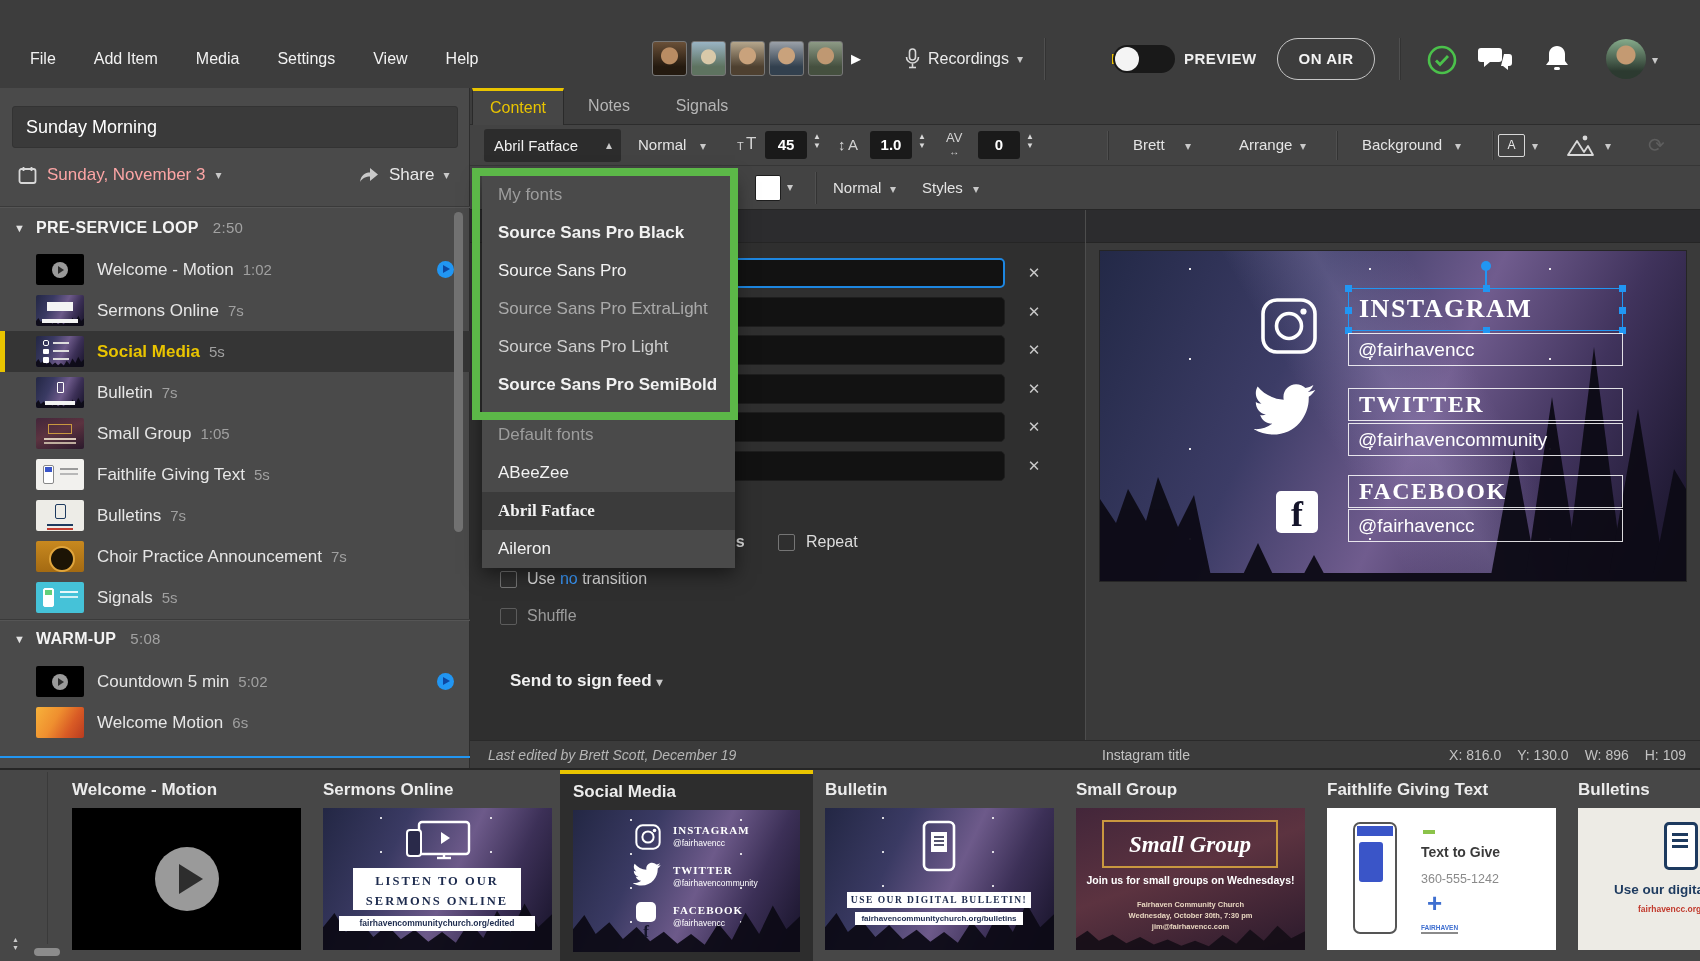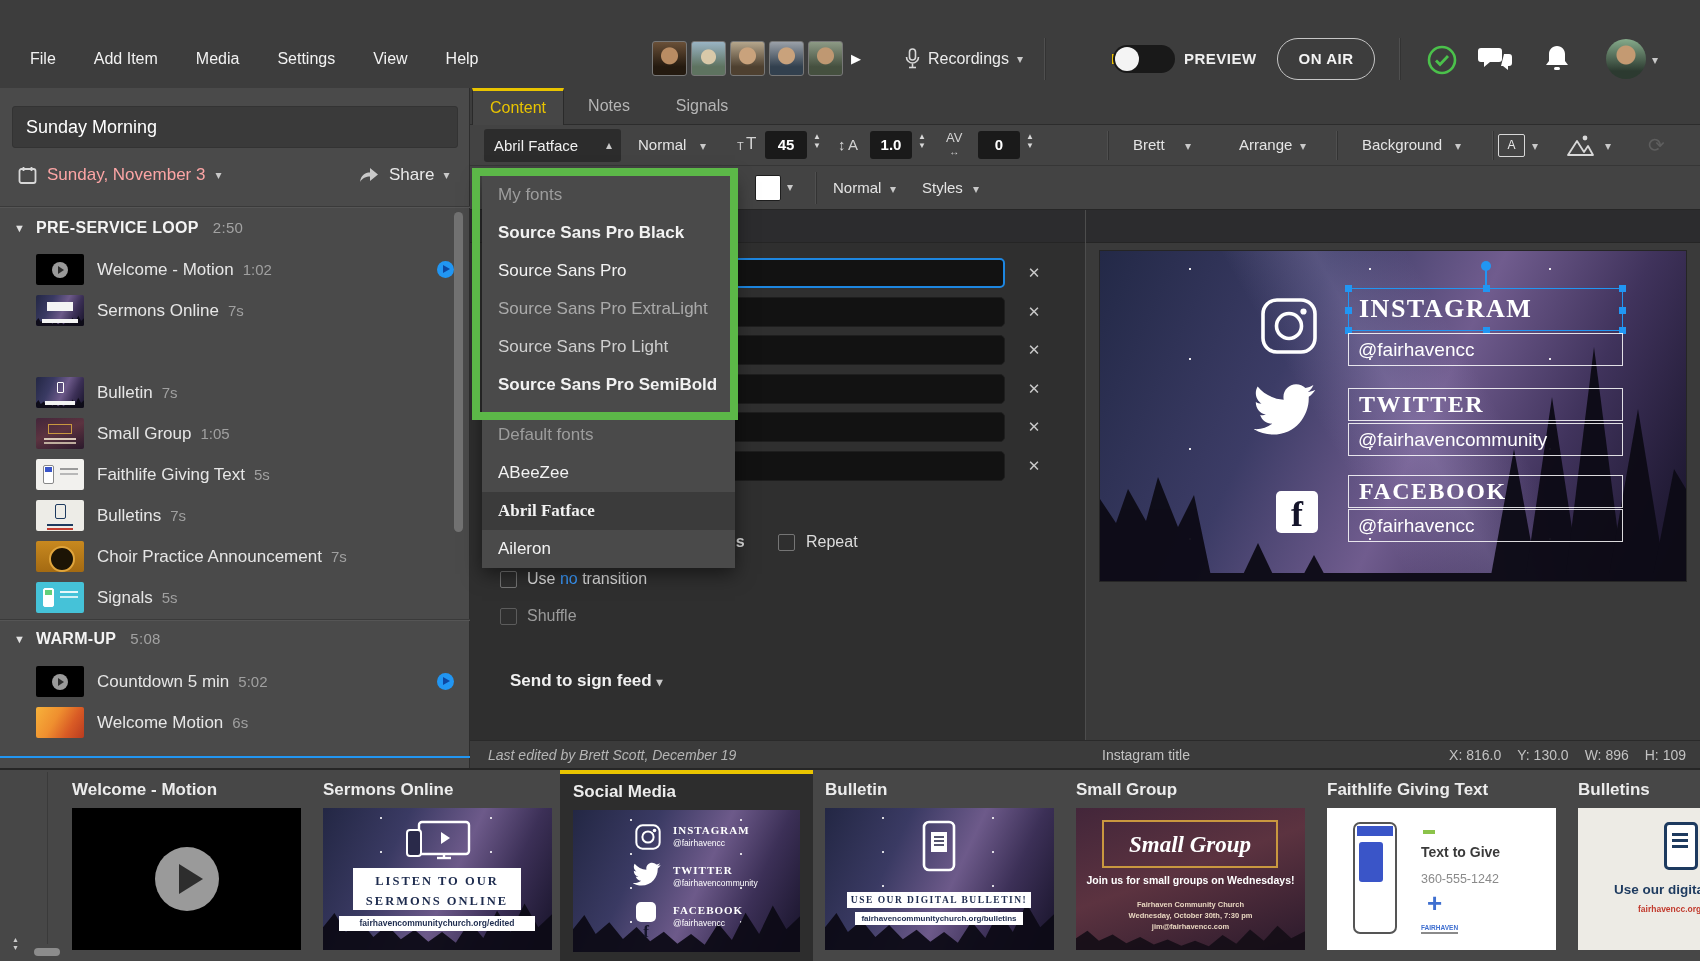--- a/index.html
+++ b/index.html
@@ -306,20 +306,30 @@
       <div class="pico"></div>
     </div>
     <div class="srow" style="top:202px">
       <div class="tmb sky">
           <div class="trees"></div>
           <div class="th-box" style="left:11px;top:7px;width:26px;height:9px"></div>
           <div class="th-strip"></div>
         </div>
       <span class="rlab"><span class="t">Sermons Online</span><span class="d">7s</span></span>
     </div>
+    <div class="srow selrow" style="top:243px">
+      <div class="tmb sky">
+          <div class="trees"></div>
+        <div style="position:absolute;left:7px;top:4px;width:6px;height:6px;border:1px solid #fff;border-radius:2px"></div>
+        <div style="position:absolute;left:7px;top:13px;width:6px;height:5px;background:#fff;border-radius:1px"></div>
+        <div style="position:absolute;left:7px;top:21px;width:6px;height:6px;background:#fff;border-radius:1px"></div>
+        <div style="position:absolute;left:17px;top:6px;width:16px;height:2px;background:#ddd;box-shadow:0 8px 0 #ddd,0 16px 0 #ddd"></div>
+      </div>
+      <span class="rlab"><span class="t">Social Media</span><span class="d">5s</span></span>
+    </div>
     <div class="srow" style="top:284px">
       <div class="tmb sky">
           <div class="trees"></div>
           <div style="position:absolute;left:21px;top:5px;width:7px;height:11px;border:1px solid #fff;border-radius:1px"></div>
           <div class="th-strip" style="left:9px;width:30px"></div>
         </div>
       <span class="rlab"><span class="t">Bulletin</span><span class="d">7s</span></span>
     </div>
     <div class="srow" style="top:325px">
       <div class="tmb th-red">

